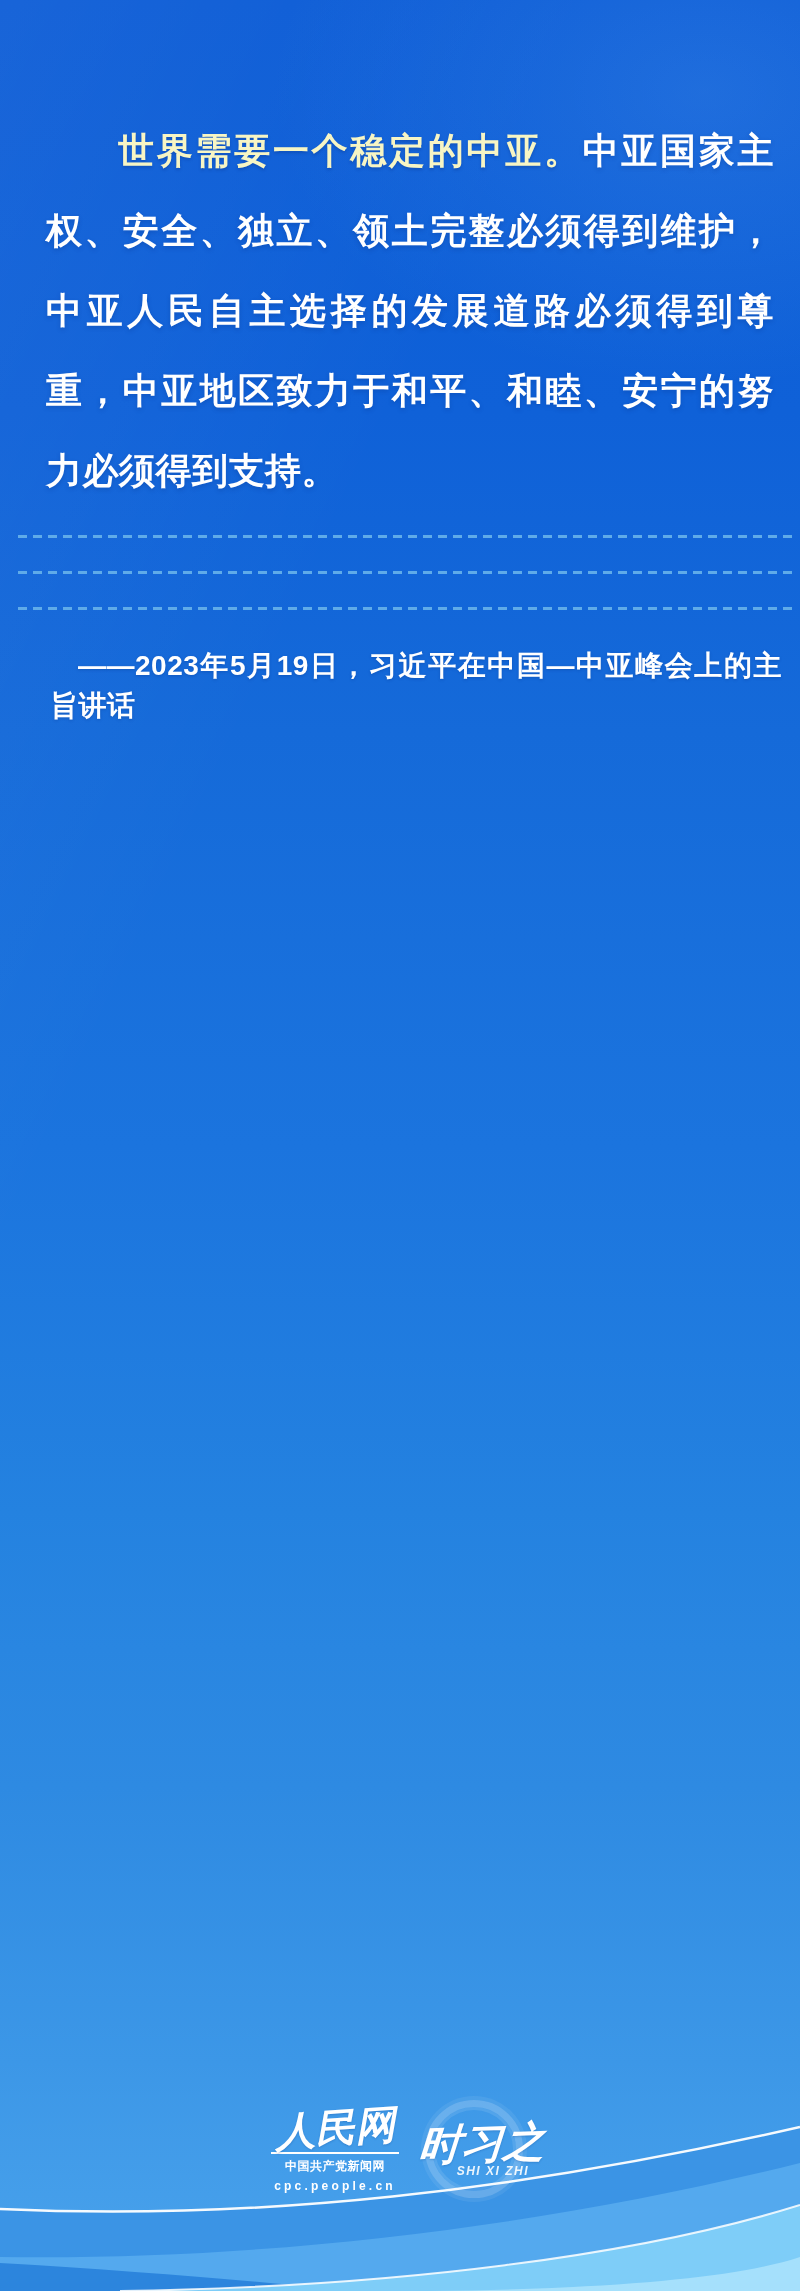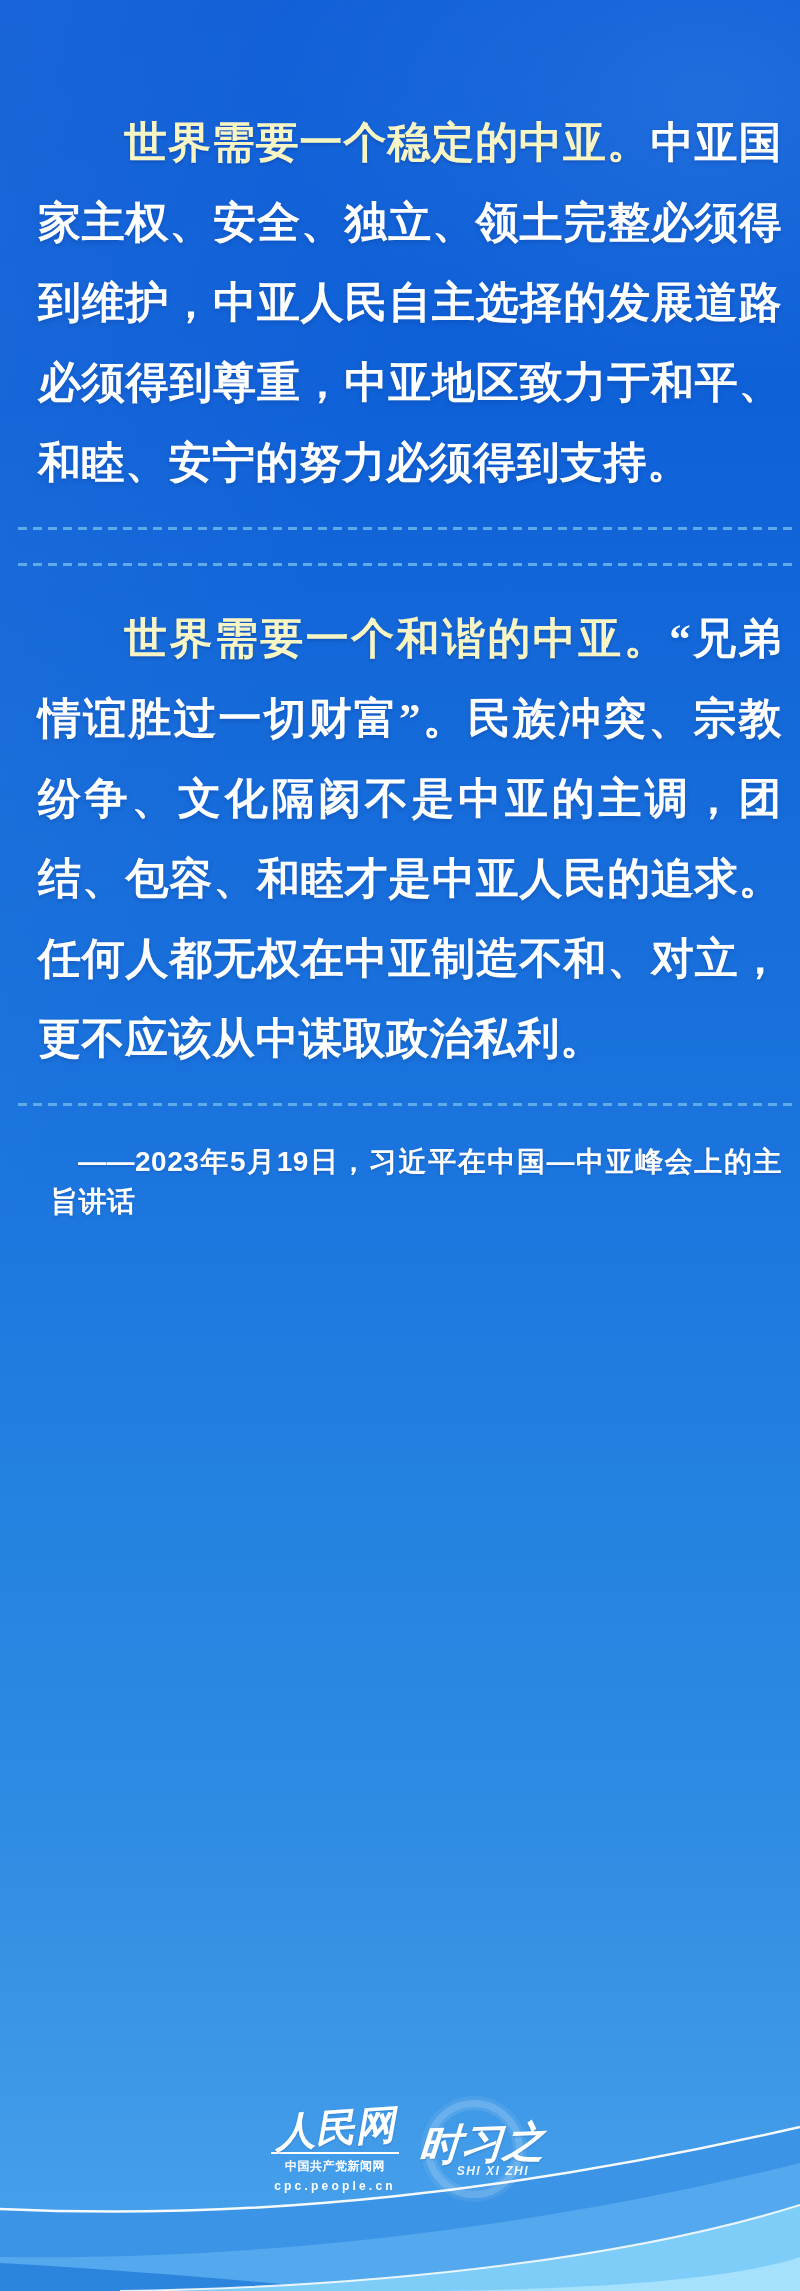--- a/index.html
+++ b/index.html
@@ -25,30 +25,29 @@
       radial-gradient(ellipse 620px 420px at 88% 4%, rgba(130,195,255,.16), transparent 70%),
       linear-gradient(115deg, rgba(255,255,255,.05) 0%, rgba(255,255,255,0) 32%);
   }
   .content{
     position:absolute;left:0;top:0;width:800px;
     padding:103px 18px 0 38px;
     box-sizing:border-box;
     z-index:1;
   }
   .para{
-    margin:0;
-    font-size:43px;
+    margin:8px;
+    font-size:36px;
     line-height:80px;
     font-weight:600;
     color:#ffffff;
     text-align:justify;
     text-indent:2em;
     letter-spacing:.5px;
     text-shadow:0 2px 4px rgba(8,48,130,.28);
-    font-family:Liberation Serif, serif;
   }
   .lead{
     color:#f7f5c4;
     font-weight:800;
     text-shadow:0 2px 3px rgba(8,48,130,.32);
   }
   .divider{
     height:3px;
     margin:24px 0 33px -20px;
     width:780px;
@@ -110,21 +109,20 @@
 
   <div class="content">
 
     <p class="para"><span class="lead">世界需要一个稳定的中亚。</span><span>中亚国家主权、安全、独立、领土完整必须得到维护，中亚人民自主选择的发展道路必须得到尊重，中亚地区致力于和平、和睦、安宁的努力必须得到支持。</span></p>
 
     <div class="divider"></div>
 
 
     <div class="divider"></div>
 
-    <p class="para"><span class="lead">世界需要一个和谐的中亚。</span><span>“兄弟情谊胜过一切财富”。民族冲突、宗教纷争、文化隔阂不是中亚的主调，团结、包容、和睦才是中亚人民的追求。任何人都无权在中亚制造不和、对立，更不应该从中谋取政治私利。</span></p>
 
     <div class="divider"></div>
 
 
     <p class="attribution">——2023年5月19日，习近平在中国—中亚峰会上的主旨讲话</p>
   </div>
 
   <svg class="waves" viewBox="0 0 800 240" preserveAspectRatio="none" aria-hidden="true">
     <path d="M0,158 C260,170 520,140 800,76 L800,240 L0,240 Z" fill="#3b94e5"></path>
     <path d="M0,158 C260,170 520,140 800,76" fill="none" stroke="#ffffff" stroke-width="2.5" opacity="0.95"></path>

